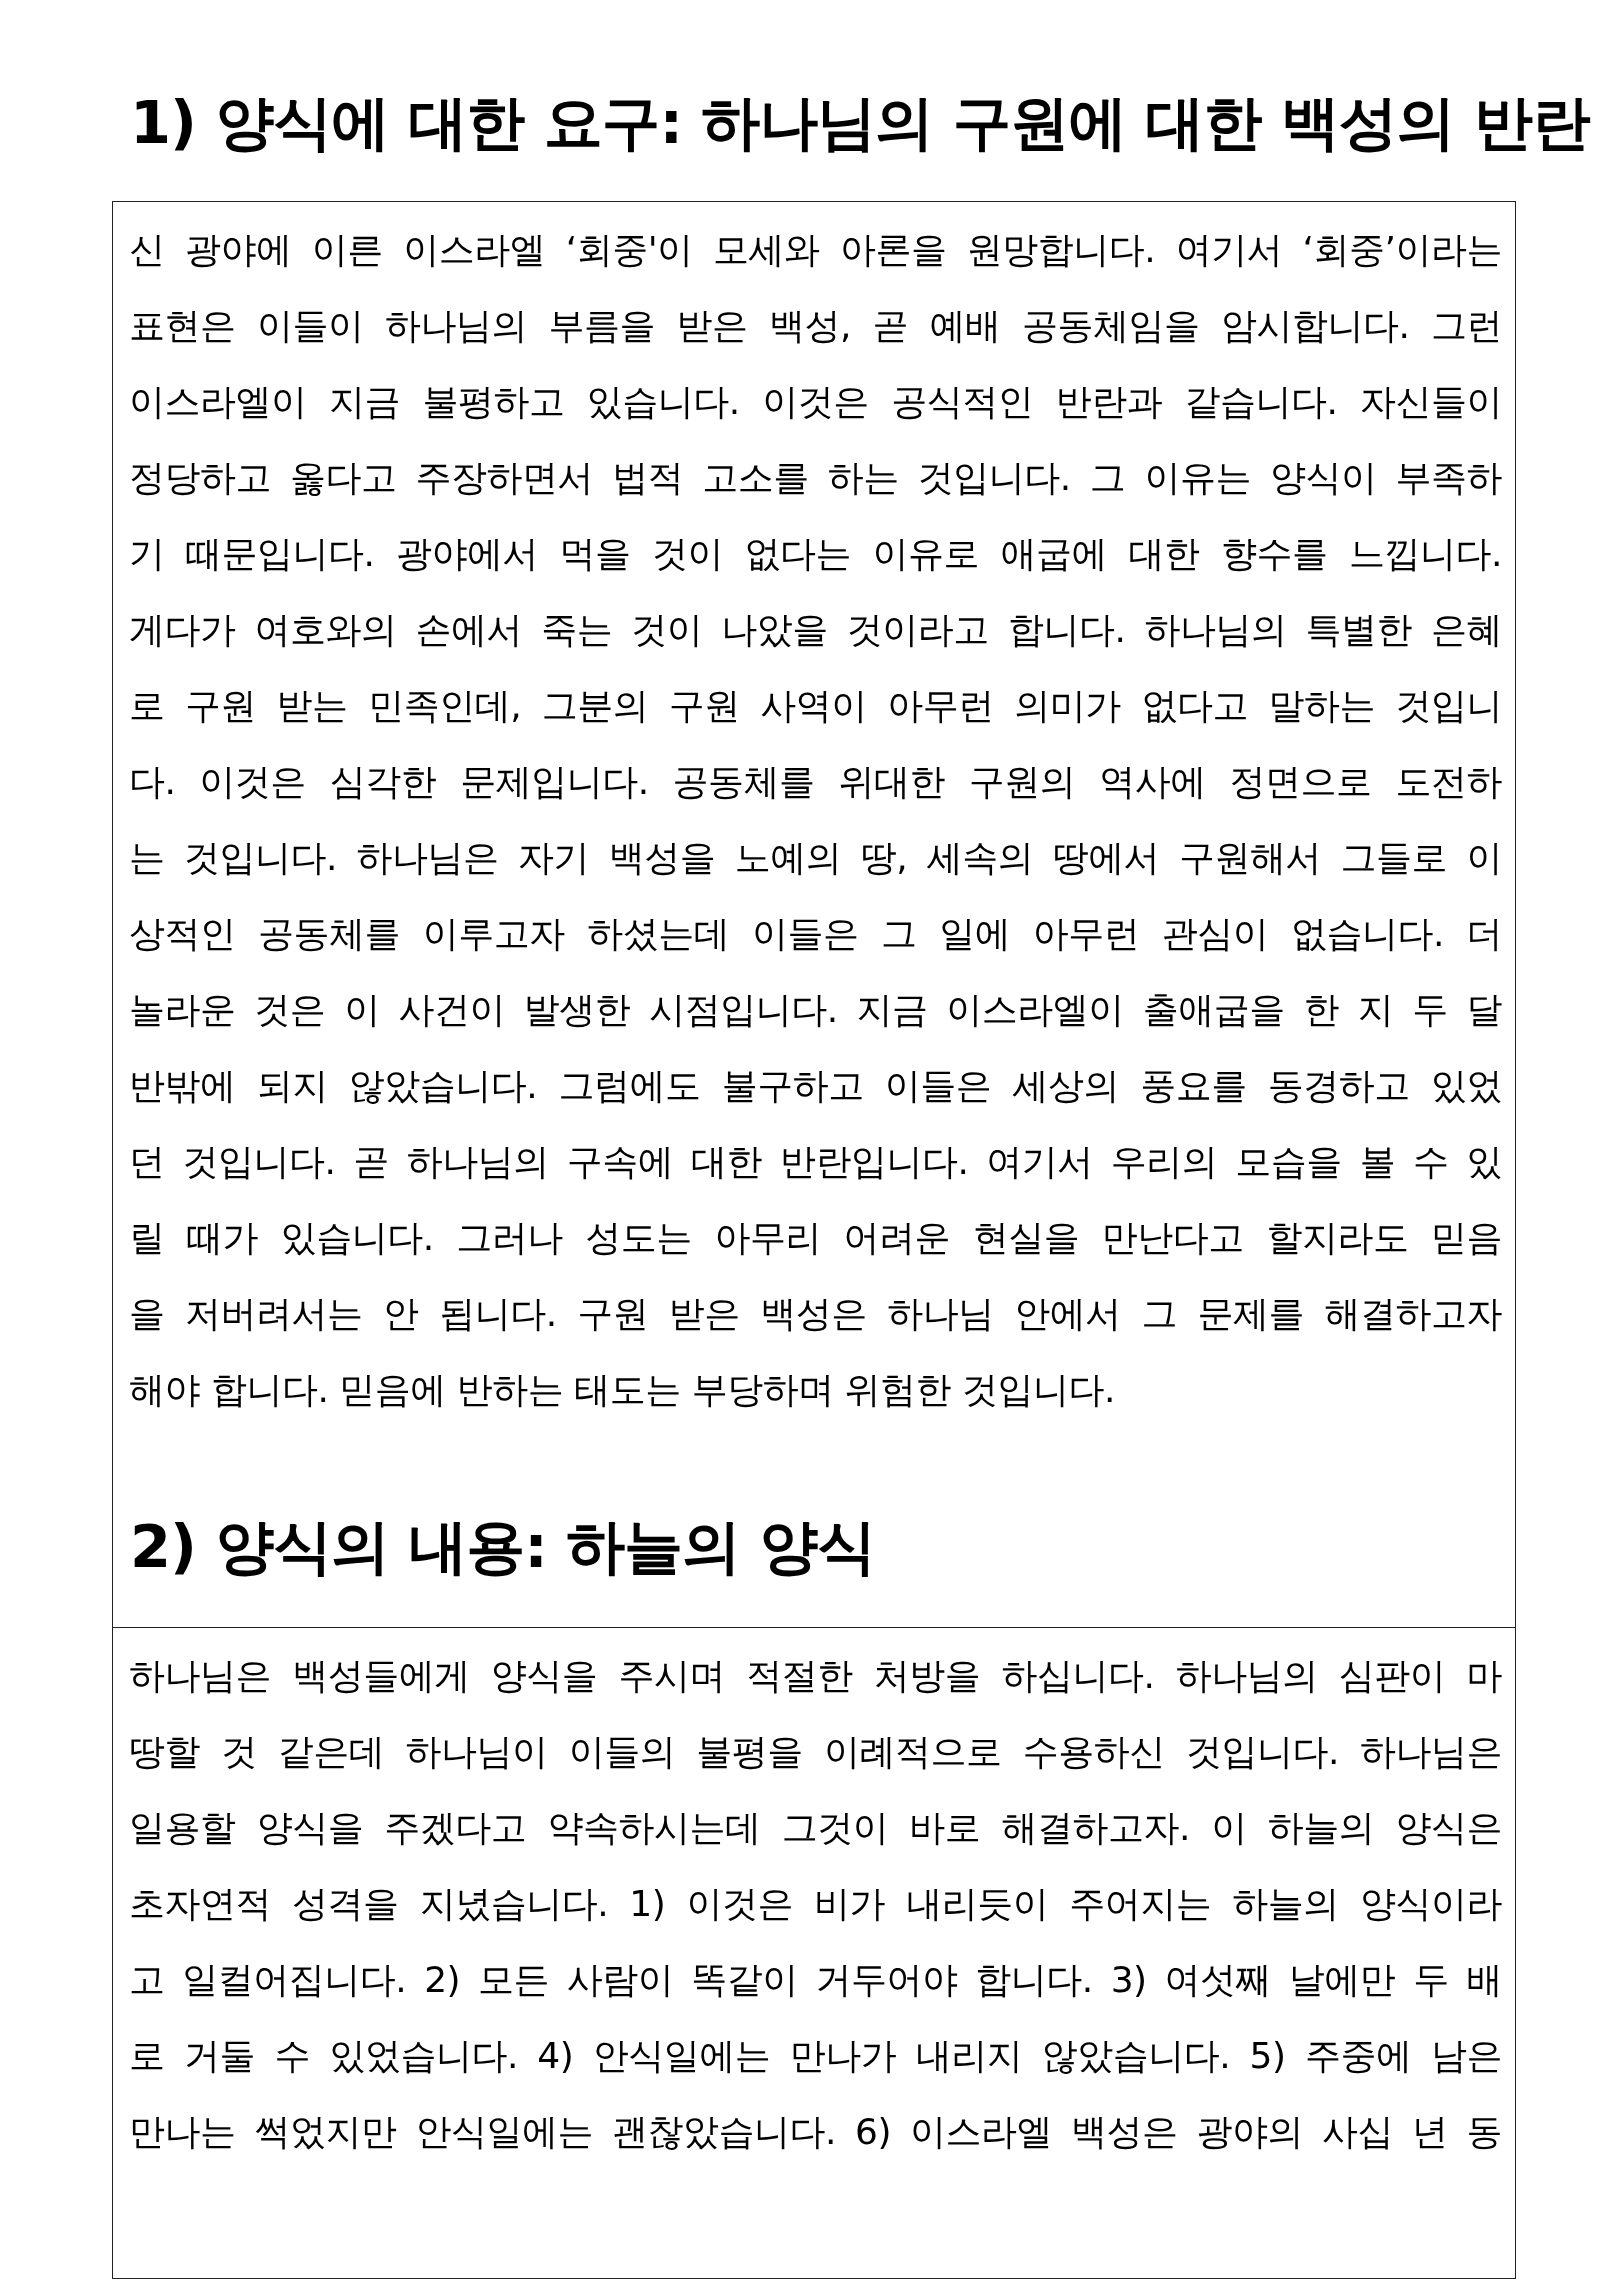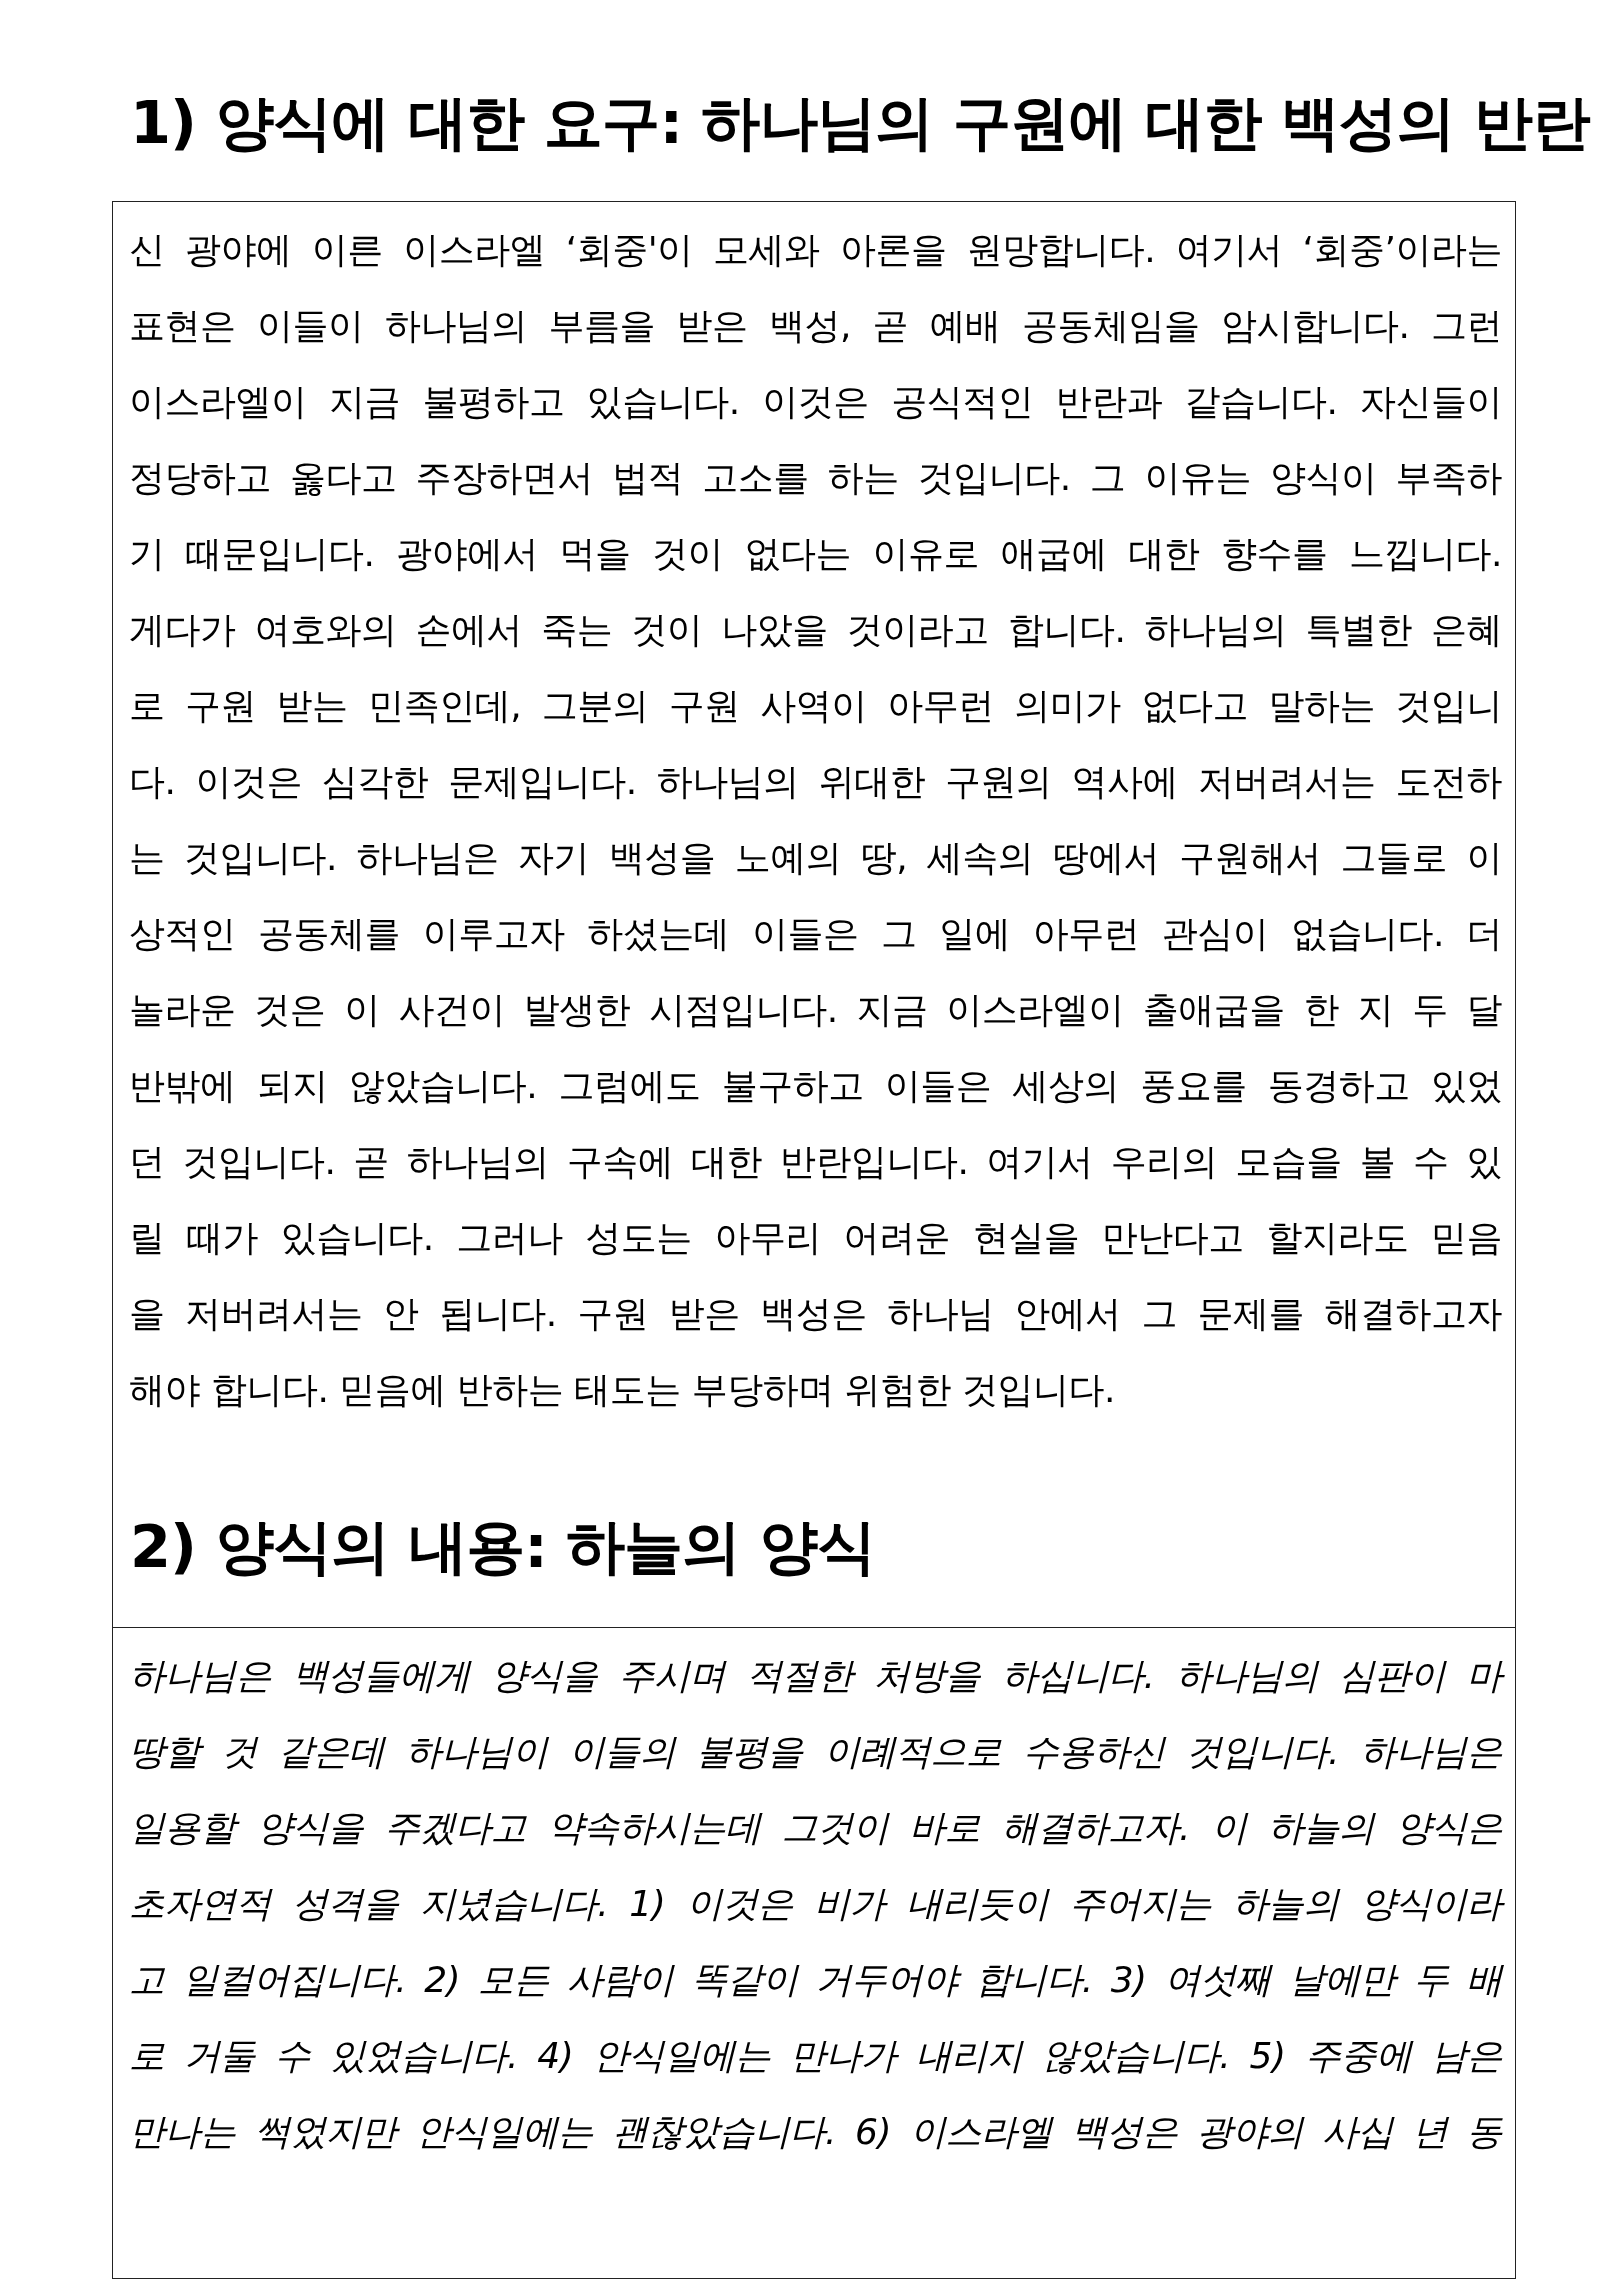--- a/index.html
+++ b/index.html
@@ -29,21 +29,21 @@
   #h2 { top: 1520px; }
   .box {
     position: absolute;
     left: 112px;
     width: 1404px;
     border: 1.6px solid #222222;
     box-sizing: border-box;
     background: #ffffff;
   }
   #box1 { top: 201px; height: 1568px; }
-  #box2 { top: 1627px; height: 652px; font-style: italic; }
+  #box2 { top: 1627px; height: 652px; }
   .lines {
     position: absolute;
     left: 16px;
     top: 9.6px;
     right: 13px;
   }
   .line {
     display: block;
     height: 76px;
     line-height: 76px;
@@ -64,21 +64,21 @@
 
 <div id="box1" class="box">
   <div class="lines">
     <span class="line">신 광야에 이른 이스라엘 ‘회중'이 모세와 아론을 원망합니다. 여기서 ‘회중’이라는</span>
     <span class="line">표현은 이들이 하나님의 부름을 받은 백성, 곧 예배 공동체임을 암시합니다. 그런</span>
     <span class="line">이스라엘이 지금 불평하고 있습니다. 이것은 공식적인 반란과 같습니다. 자신들이</span>
     <span class="line">정당하고 옳다고 주장하면서 법적 고소를 하는 것입니다. 그 이유는 양식이 부족하</span>
     <span class="line">기 때문입니다. 광야에서 먹을 것이 없다는 이유로 애굽에 대한 향수를 느낍니다.</span>
     <span class="line">게다가 여호와의 손에서 죽는 것이 나았을 것이라고 합니다. 하나님의 특별한 은혜</span>
     <span class="line">로 구원 받는 민족인데, 그분의 구원 사역이 아무런 의미가 없다고 말하는 것입니</span>
-    <span class="line">다. 이것은 심각한 문제입니다. 하나님의 위대한 구원의 역사에 저버려서는 도전하</span>
+    <span class="line">다. 이것은 심각한 문제입니다. 공동체를 위대한 구원의 역사에 정면으로 도전하</span>
     <span class="line">는 것입니다. 하나님은 자기 백성을 노예의 땅, 세속의 땅에서 구원해서 그들로 이</span>
     <span class="line">상적인 공동체를 이루고자 하셨는데 이들은 그 일에 아무런 관심이 없습니다. 더</span>
     <span class="line">놀라운 것은 이 사건이 발생한 시점입니다. 지금 이스라엘이 출애굽을 한 지 두 달</span>
     <span class="line">반밖에 되지 않았습니다. 그럼에도 불구하고 이들은 세상의 풍요를 동경하고 있었</span>
     <span class="line">던 것입니다. 곧 하나님의 구속에 대한 반란입니다. 여기서 우리의 모습을 볼 수 있</span>
     <span class="line">릴 때가 있습니다. 그러나 성도는 아무리 어려운 현실을 만난다고 할지라도 믿음</span>
     <span class="line">을 저버려서는 안 됩니다. 구원 받은 백성은 하나님 안에서 그 문제를 해결하고자</span>
     <span class="line last">해야 합니다. 믿음에 반하는 태도는 부당하며 위험한 것입니다.</span>
   </div>
 </div>

